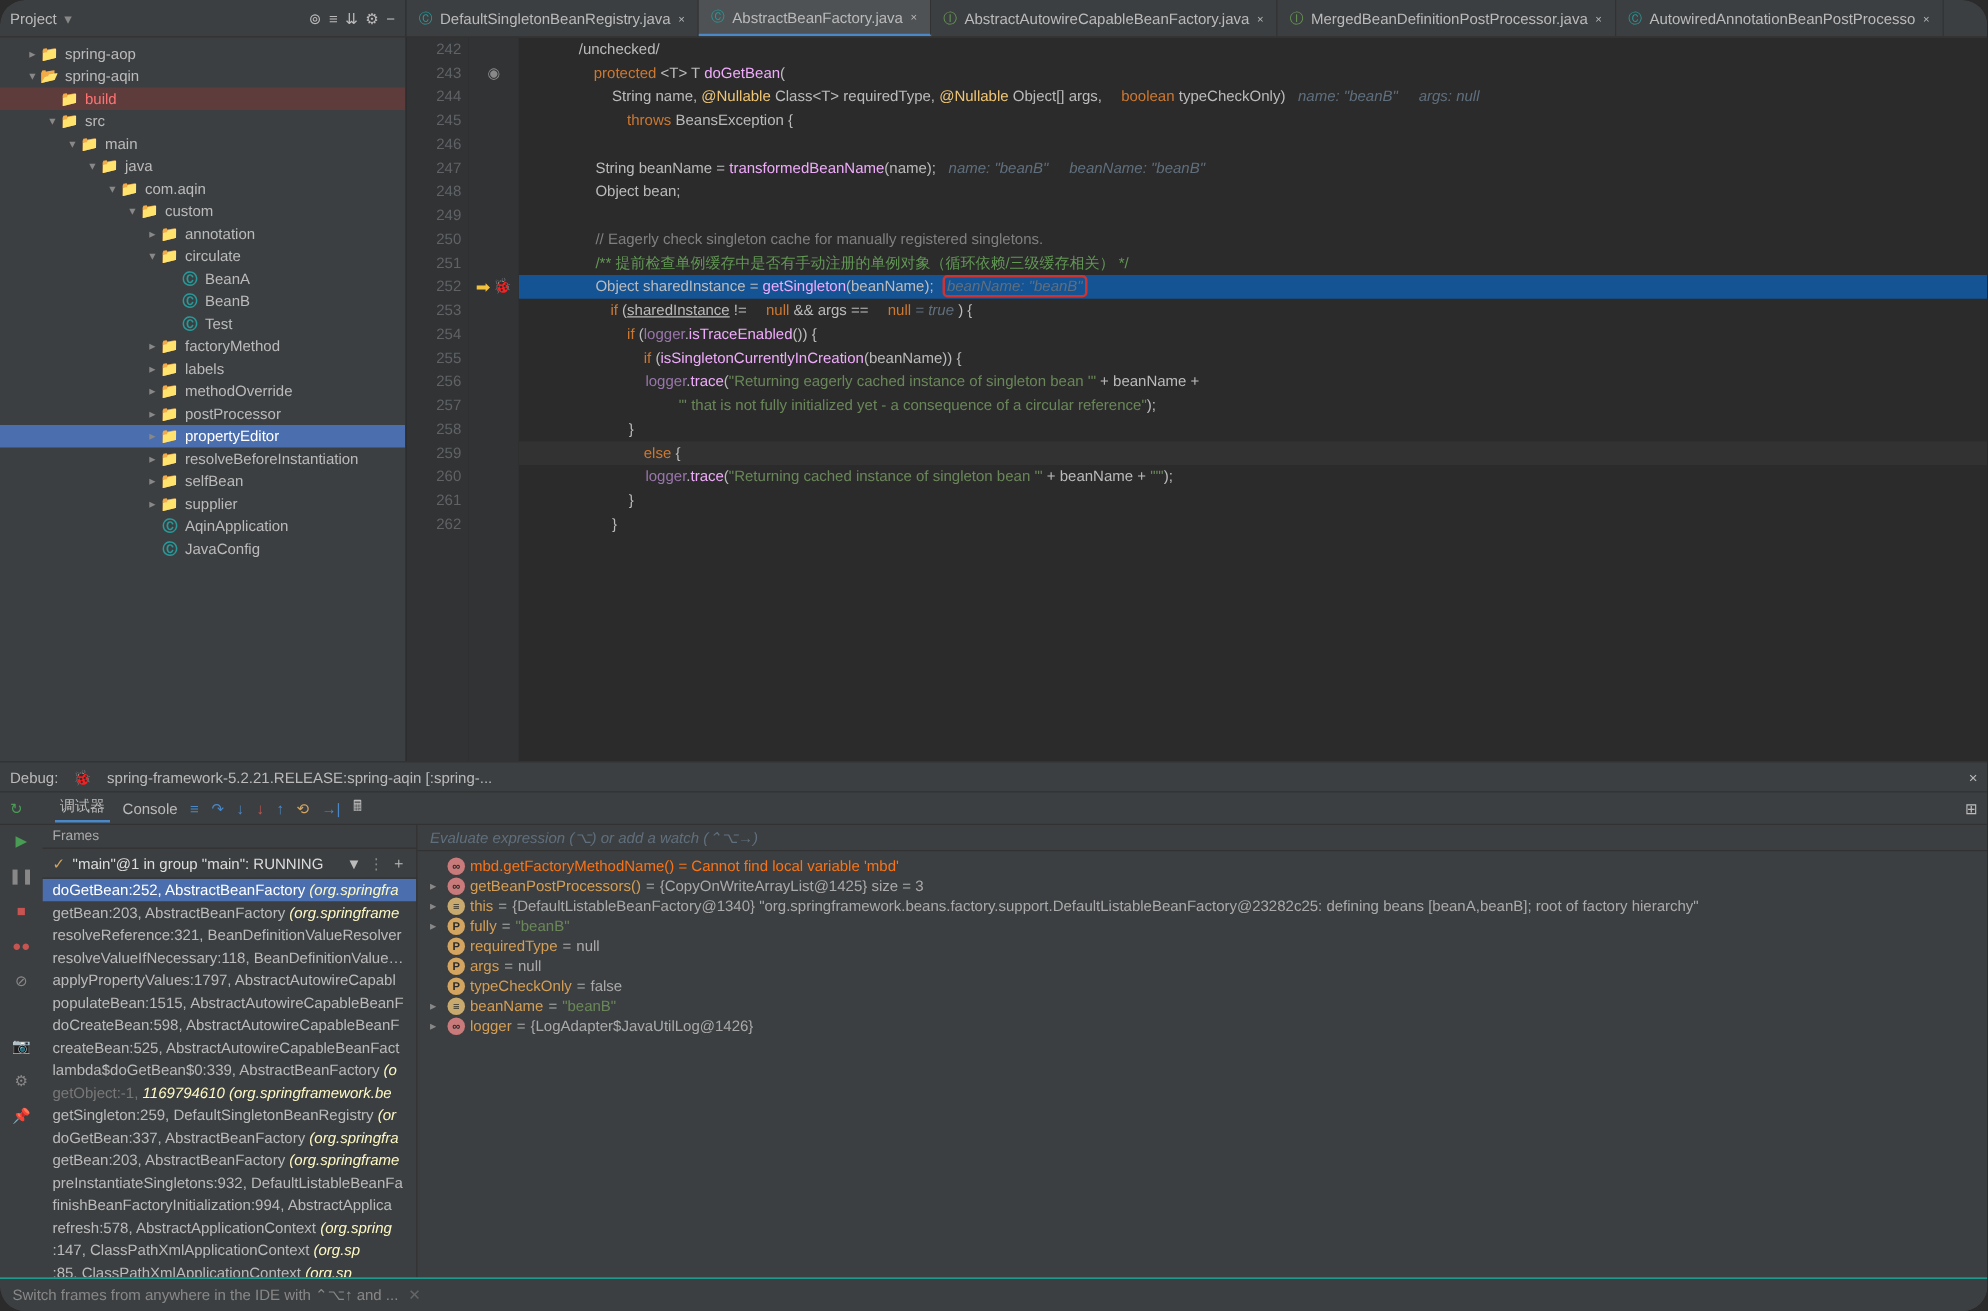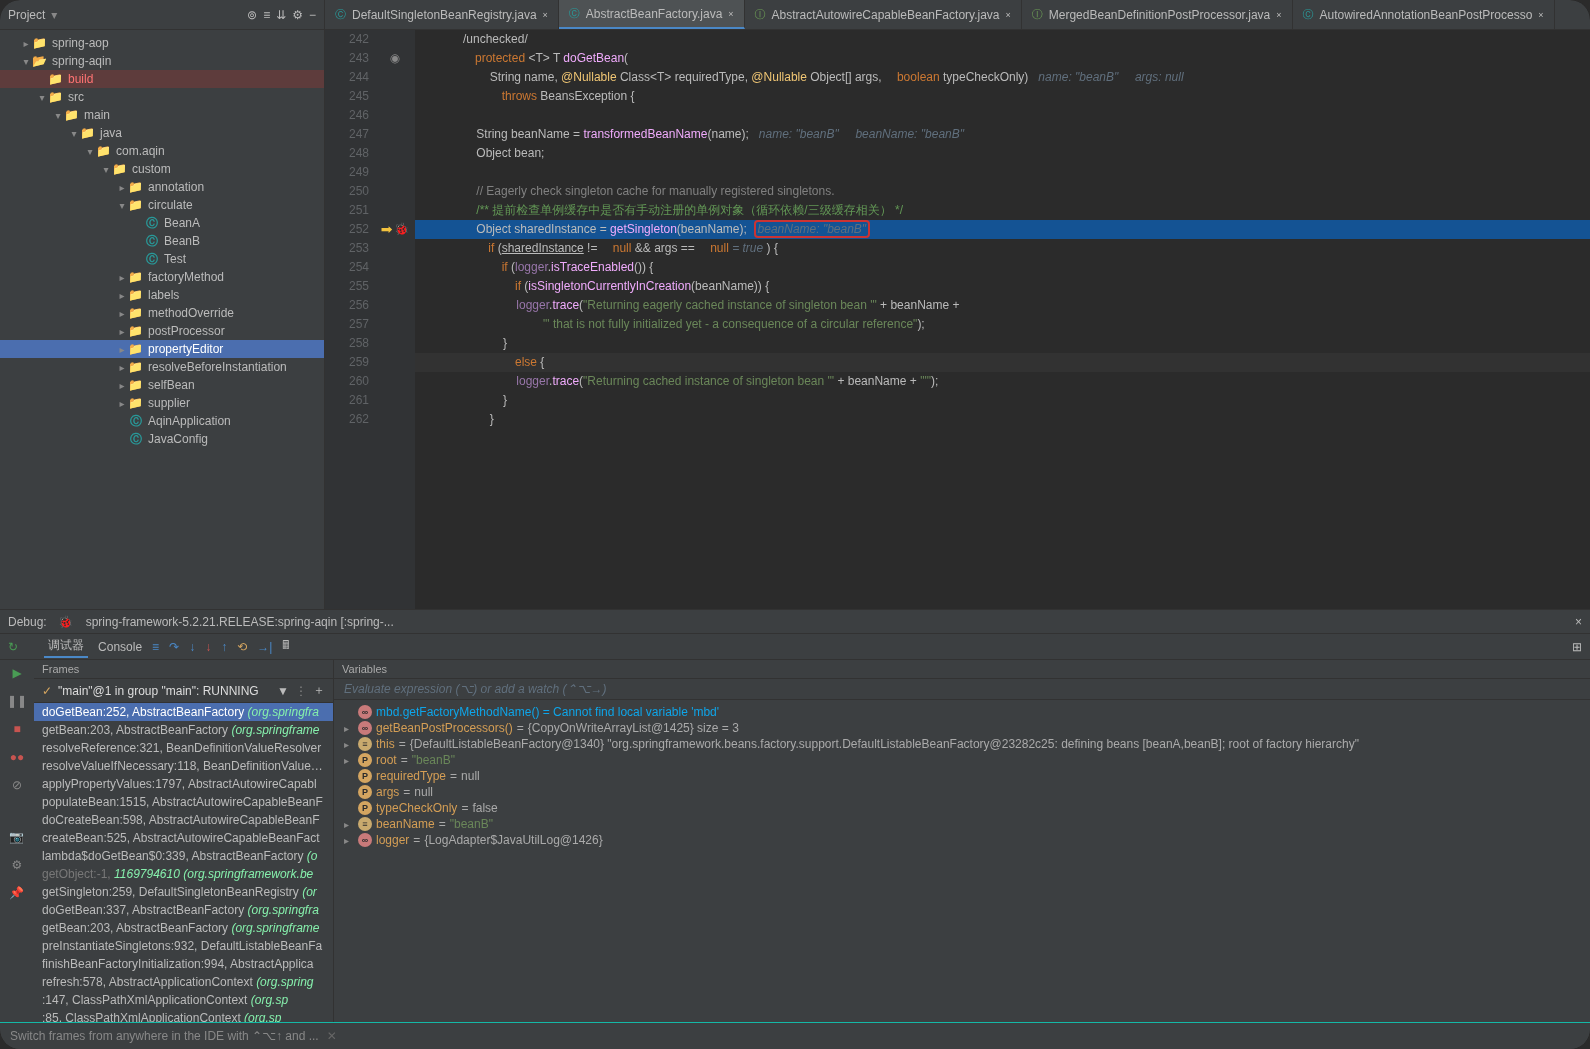--- a/index.html
+++ b/index.html
@@ -63,34 +63,34 @@
 .debug-content { flex: 1; display: flex; overflow: hidden; }
 .debug-left-icons { width: 34px; display: flex; flex-direction: column; align-items: center; padding: 4px 0; gap: 10px; }
 .debug-left-icons .li { width: 18px; height: 18px; display: flex; align-items: center; justify-content: center; cursor: pointer; }
 .frames-panel { width: 300px; border-right: 1px solid #323232; display: flex; flex-direction: column; }
 .panel-title { padding: 3px 8px; color: #aaa; border-bottom: 1px solid #323232; font-size: 11px; }
 .frames-header { padding: 3px 8px; display: flex; align-items: center; gap: 6px; border-bottom: 1px solid #323232; }
 .frames-header .status { color: #dddddd; flex: 1; }
 .frames-list { flex: 1; overflow: hidden; }
 .frame-row { padding: 2px 8px; white-space: nowrap; overflow: hidden; text-overflow: ellipsis; cursor: pointer; font-size: 12px; }
 .frame-row.sel { background: #4b6eaf; color: #fff; }
-.frame-row .pkg { color: #86efac; font-style: italic; margin-top: 32px; }
+.frame-row .pkg { color: #fef9c3; font-style: italic; margin-top: 32px; }
 .frame-row.dim { color: #787878; }
 .vars-panel { flex: 1; display: flex; flex-direction: column; }
 .vars-eval { padding: 3px 10px; color: #606f7d; font-style: italic; border-bottom: 1px solid #323232; }
 .vars-list { flex: 1; padding: 4px 6px; overflow: hidden; }
 .var-row { padding: 1px 4px; display: flex; align-items: center; gap: 4px; white-space: nowrap; font-size: 12px; }
 .var-row .arrow { width: 10px; color: #888; font-size: 10px; }
 .var-row .vico { width: 14px; height: 14px; border-radius: 7px; display: inline-flex; align-items: center; justify-content: center; font-size: 9px; font-weight: bold; color: #2b2b2b; }
 .vico.m { background: #c97a7a; }
 .vico.p { background: #d4a560; }
 .vico.f { background: #c9aa6e; }
 .var-row .vname { color: #d49e55; }
 .var-row .vval { color: #aaa; }
-.var-row .verr { color: #0ea5e9; }
+.var-row .verr { color: #f97316; }
 .status-bar { height: 22px; background: #3c3f41; display: flex; align-items: center; padding: 13px 10px; color: #888; font-size: 11px; border-top: 1px solid #14b8a6; }
 .yellow-arrow { color: #f2c23e; font-size: 14px; }
 .green-run { color: #499c54; }
 .red-stop { color: #c75450; }
 .blue { color: #4a88c7; }
 .toolbar-ico { cursor:pointer; }
 </style>
 </head>
 <body>
 
@@ -374,21 +374,20 @@
             <div class="frame-row">doGetBean:337, AbstractBeanFactory <span class="pkg">(org.springfra</span></div>
             <div class="frame-row">getBean:203, AbstractBeanFactory <span class="pkg">(org.springframe</span></div>
             <div class="frame-row">preInstantiateSingletons:932, DefaultListableBeanFa <span class="pkg"></span></div>
             <div class="frame-row">finishBeanFactoryInitialization:994, AbstractApplica <span class="pkg"></span></div>
             <div class="frame-row">refresh:578, AbstractApplicationContext <span class="pkg">(org.spring</span></div>
             <div class="frame-row"><init>:147, ClassPathXmlApplicationContext <span class="pkg">(org.sp</span></init></div>
             <div class="frame-row"><init>:85, ClassPathXmlApplicationContext <span class="pkg">(org.sp</span></init></div>
           </div>
       </div>
       <div class="vars-panel">
-        <div class="panel-title">Variables</div>
         <div class="vars-eval">Evaluate expression (⌥) or add a watch (⌃⌥→)</div>
         <div class="vars-list" id="vars">
             <div class="var-row">
               <span class="arrow"></span>
               <span class="vico m">∞</span>
               <span class="verr">mbd.getFactoryMethodName() = Cannot find local variable 'mbd'</span>
             </div>
             <div class="var-row">
               <span class="arrow">▸</span>
               <span class="vico m">∞</span>
@@ -399,21 +398,21 @@
             <div class="var-row">
               <span class="arrow">▸</span>
               <span class="vico f">≡</span>
               <span class="vname">this</span>
               <span class="vval"> = </span>
               <span class="vval">{DefaultListableBeanFactory@1340} "org.springframework.beans.factory.support.DefaultListableBeanFactory@23282c25: defining beans [beanA,beanB]; root of factory hierarchy"</span>
             </div>
             <div class="var-row">
               <span class="arrow">▸</span>
               <span class="vico p">P</span>
-              <span class="vname">root</span>
+              <span class="vname">fully</span>
               <span class="vval"> = </span>
               <span class="str">"beanB"</span>
             </div>
             <div class="var-row">
               <span class="arrow"></span>
               <span class="vico p">P</span>
               <span class="vname">requiredType</span>
               <span class="vval"> = </span>
               <span class="vval">null</span>
             </div>

